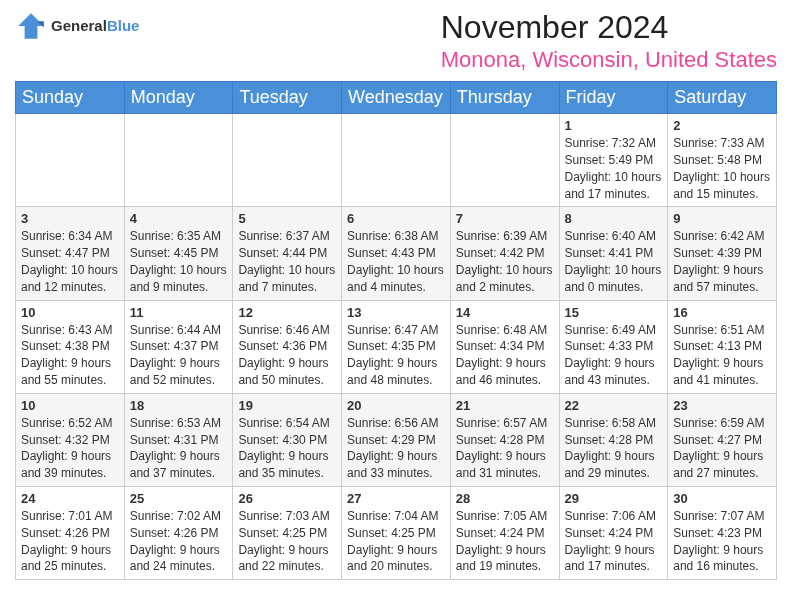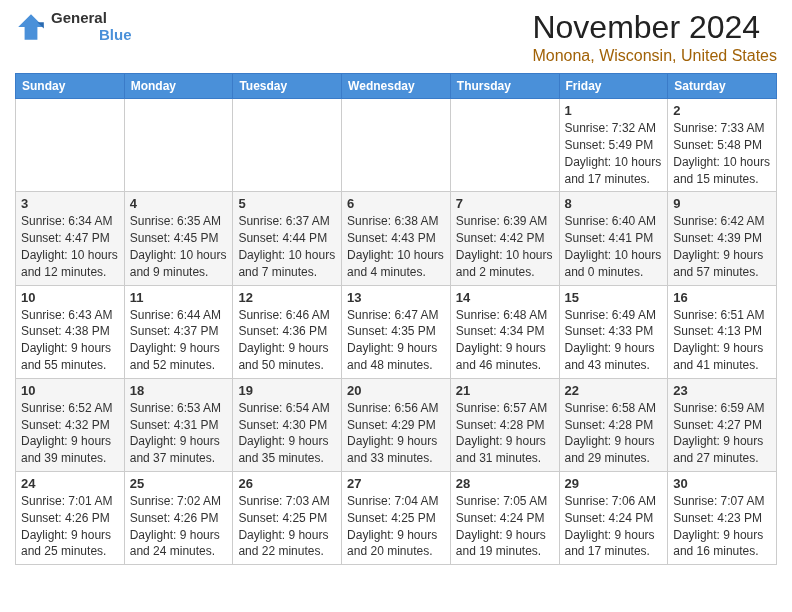--- a/index.html
+++ b/index.html
@@ -21,63 +21,62 @@
       align-items: flex-start;
       margin-bottom: 8px;
     }
     .logo {
       display: flex;
       align-items: center;
       gap: 4px;
     }
     .logo-text {
       display: flex;
-      flex-direction: column;
+      flex-direction: row;
       line-height: 1.1;
     }
     .logo-general {
       font-size: 15px;
       font-weight: bold;
       color: #333;
     }
     .logo-blue {
       font-size: 15px;
       font-weight: bold;
       color: #4a90d9;
-      margin-left: 48px;
     }
     .logo-icon {
       width: 32px;
       height: 32px;
     }
     .title-area {
     }
     .month-title {
       font-size: 32px;
       font-weight: normal;
       color: #222;
       line-height: 1.1;
     }
     .location-title {
-      font-size: 16px;
-      color: #a16207;
+      font-size: 22px;
+      color: #ec4899;
       margin-top: 2px;
     }
     .calendar-table {
       width: 100%;
       border-collapse: collapse;
       table-layout: fixed;
     }
     .calendar-table th {
       background-color: #4a90d9;
       color: #fff;
       text-align: left;
       padding: 5px 6px;
-      font-size: 12px;
-      font-weight: bold;
+      font-size: 18px;
+      font-weight: normal;
       border: 1px solid #3a7bc8;
     }
     .calendar-table td {
       border: 1px solid #ccc;
       vertical-align: top;
       padding: 4px 5px;
       font-size: 10.5px;
       color: #333;
       height: 85px;
       background: #fff;

